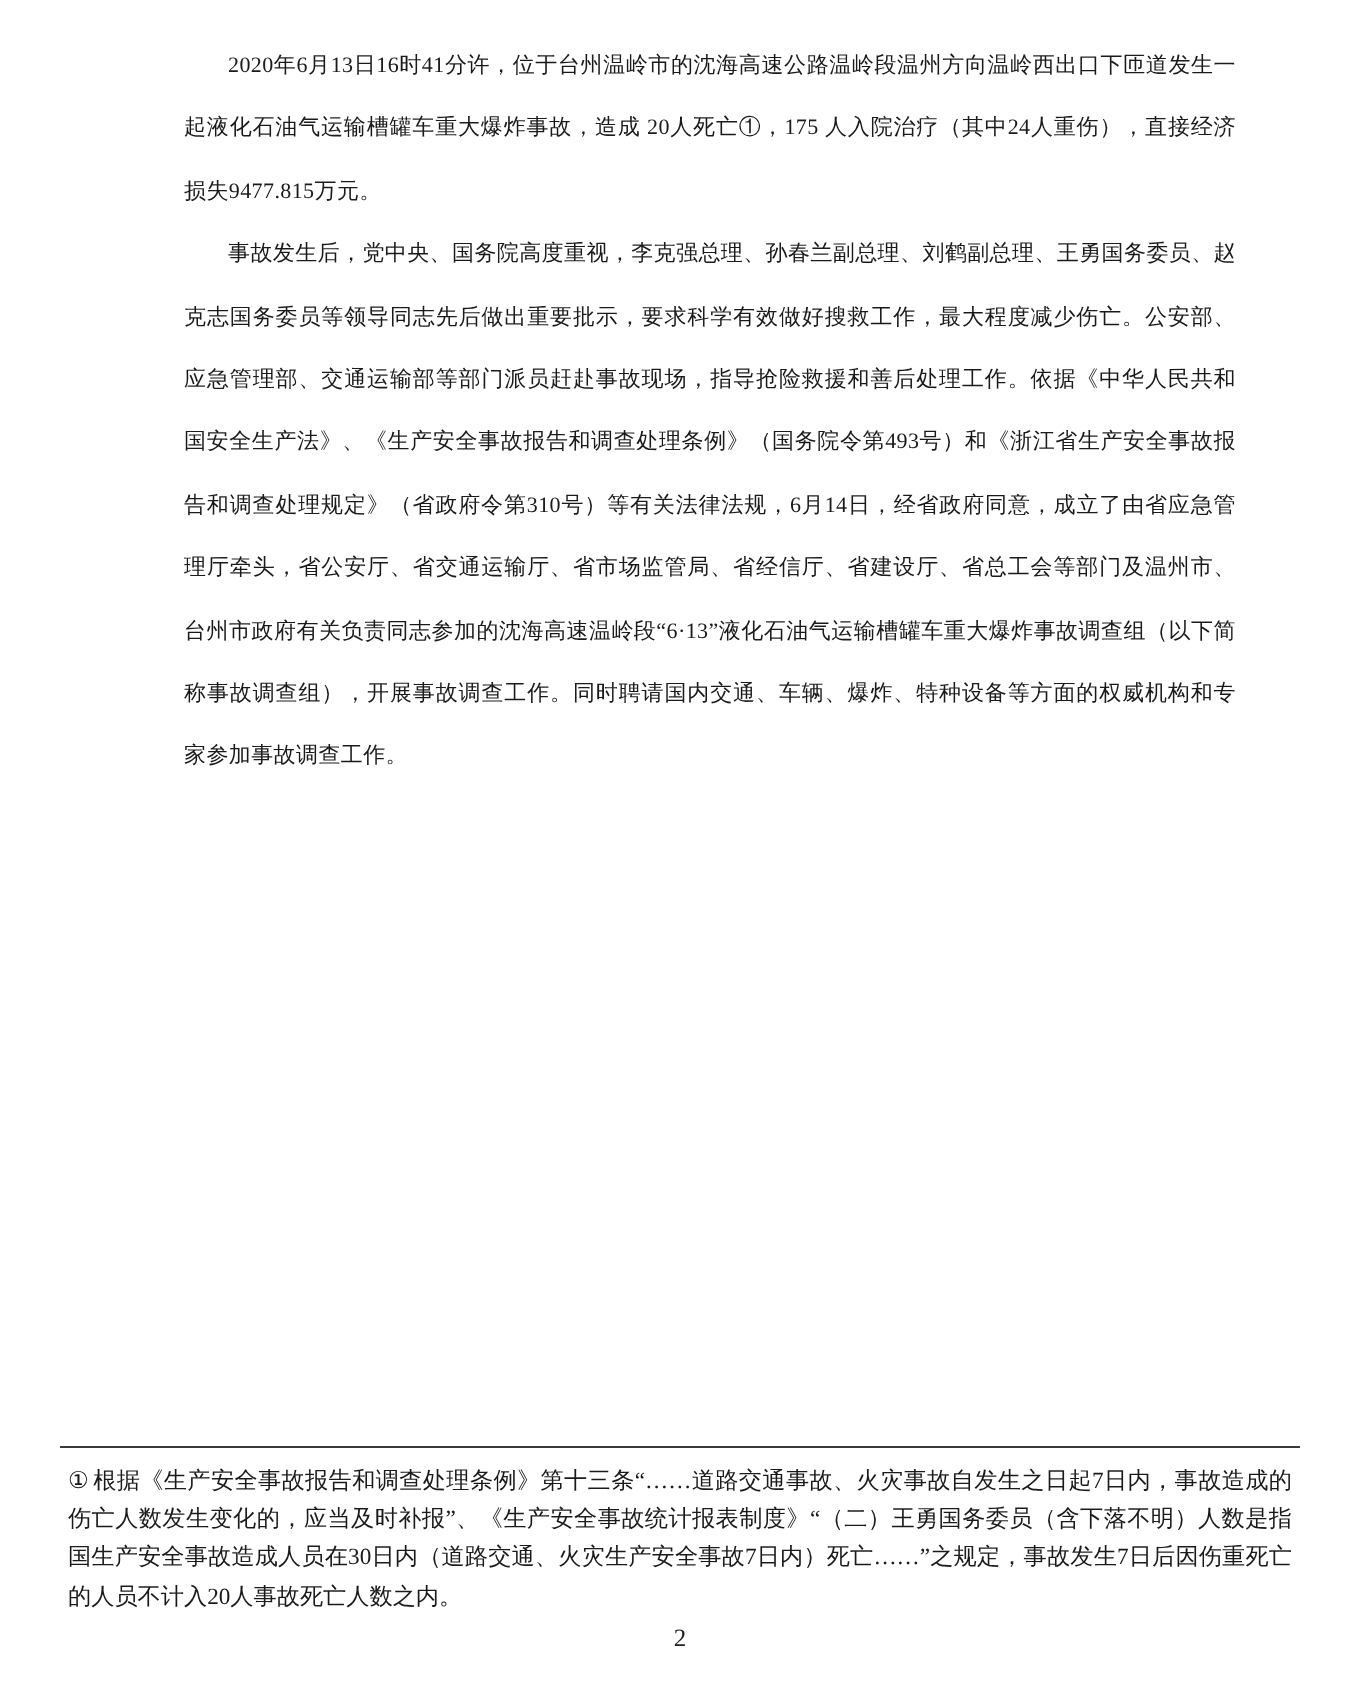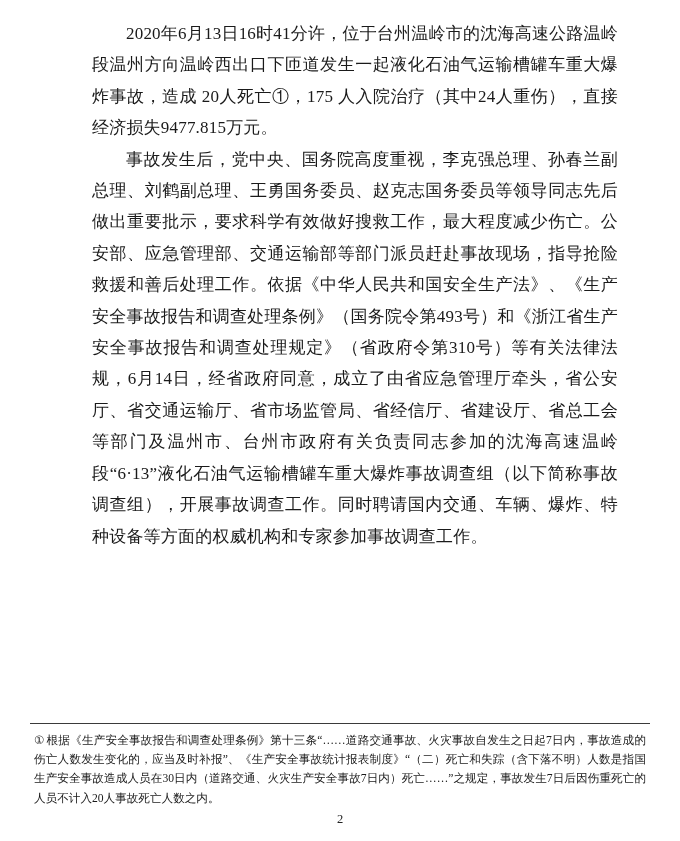--- a/index.html
+++ b/index.html
@@ -15,21 +15,21 @@
     overflow: hidden;
   }
   .page {
     position: relative;
     width: 680px;
     height: 841px;
     box-sizing: border-box;
     padding: 18px 62px 0 92px;
   }
   .body-text {
-    font-size: 17px;
+    font-size: 11px;
     line-height: 31.4px;
     text-align: justify;
     text-justify: inter-ideograph;
     letter-spacing: 0.2px;
   }
   .para {
     margin: 0 0 0 0;
     text-indent: 2em;
   }
   .footnote-sep {
@@ -69,18 +69,18 @@
 <div class="page">
 
   <div class="body-text">
     <p class="para"><span>2020年6月13日16时41分许，位于台州温岭市的沈海高速公路温岭段温州方向温岭西出口下匝道发生一起液化石油气运输槽罐车重大爆炸事故，造成 20人死亡①，175 人入院治疗（其中24人重伤），直接经济损失9477.815万元。</span></p>
     <p class="para"><span>事故发生后，党中央、国务院高度重视，李克强总理、孙春兰副总理、刘鹤副总理、王勇国务委员、赵克志国务委员等领导同志先后做出重要批示，要求科学有效做好搜救工作，最大程度减少伤亡。公安部、应急管理部、交通运输部等部门派员赶赴事故现场，指导抢险救援和善后处理工作。依据《中华人民共和国安全生产法》、《生产安全事故报告和调查处理条例》（国务院令第493号）和《浙江省生产安全事故报告和调查处理规定》（省政府令第310号）等有关法律法规，6月14日，经省政府同意，成立了由省应急管理厅牵头，省公安厅、省交通运输厅、省市场监管局、省经信厅、省建设厅、省总工会等部门及温州市、台州市政府有关负责同志参加的沈海高速温岭段“6·13”液化石油气运输槽罐车重大爆炸事故调查组（以下简称事故调查组），开展事故调查工作。同时聘请国内交通、车辆、爆炸、特种设备等方面的权威机构和专家参加事故调查工作。</span></p>
   </div>
 
   <div class="footnote-sep"></div>
 
   <div class="footnote">
-    <span class="fn-mark">①</span><span>根据《生产安全事故报告和调查处理条例》第十三条“……道路交通事故、火灾事故自发生之日起7日内，事故造成的伤亡人数发生变化的，应当及时补报”、《生产安全事故统计报表制度》“（二）死亡和失踪（含下落不明）人数是指国生产安全事故造成人员在30日内（道路交通、火灾生产安全事故7日内）死亡……”之规定，事故发生7日后因伤重死亡的人员不计入20人事故死亡人数之内。</span>
+    <span class="fn-mark">①</span><span>根据《生产安全事故报告和调查处理条例》第十三条“……道路交通事故、火灾事故自发生之日起7日内，事故造成的伤亡人数发生变化的，应当及时补报”、《生产安全事故统计报表制度》“（二）王勇国务委员（含下落不明）人数是指国生产安全事故造成人员在30日内（道路交通、火灾生产安全事故7日内）死亡……”之规定，事故发生7日后因伤重死亡的人员不计入20人事故死亡人数之内。</span>
   </div>
 
   <div class="page-number">2</div>
 
 </div>
 
 </body></html>

